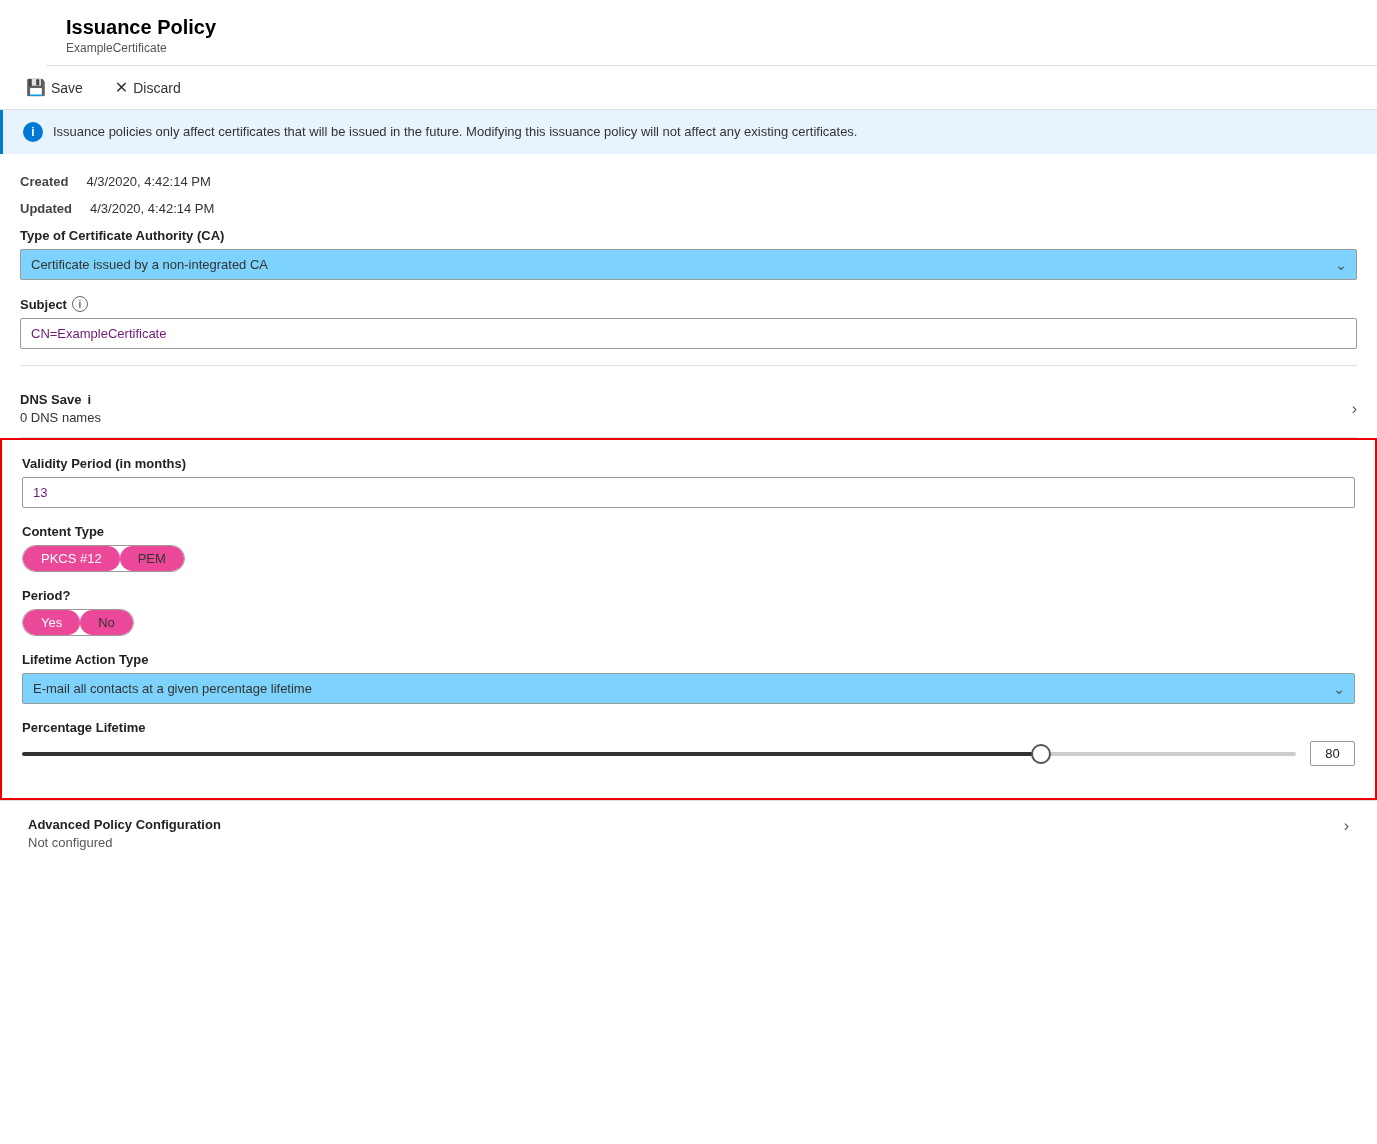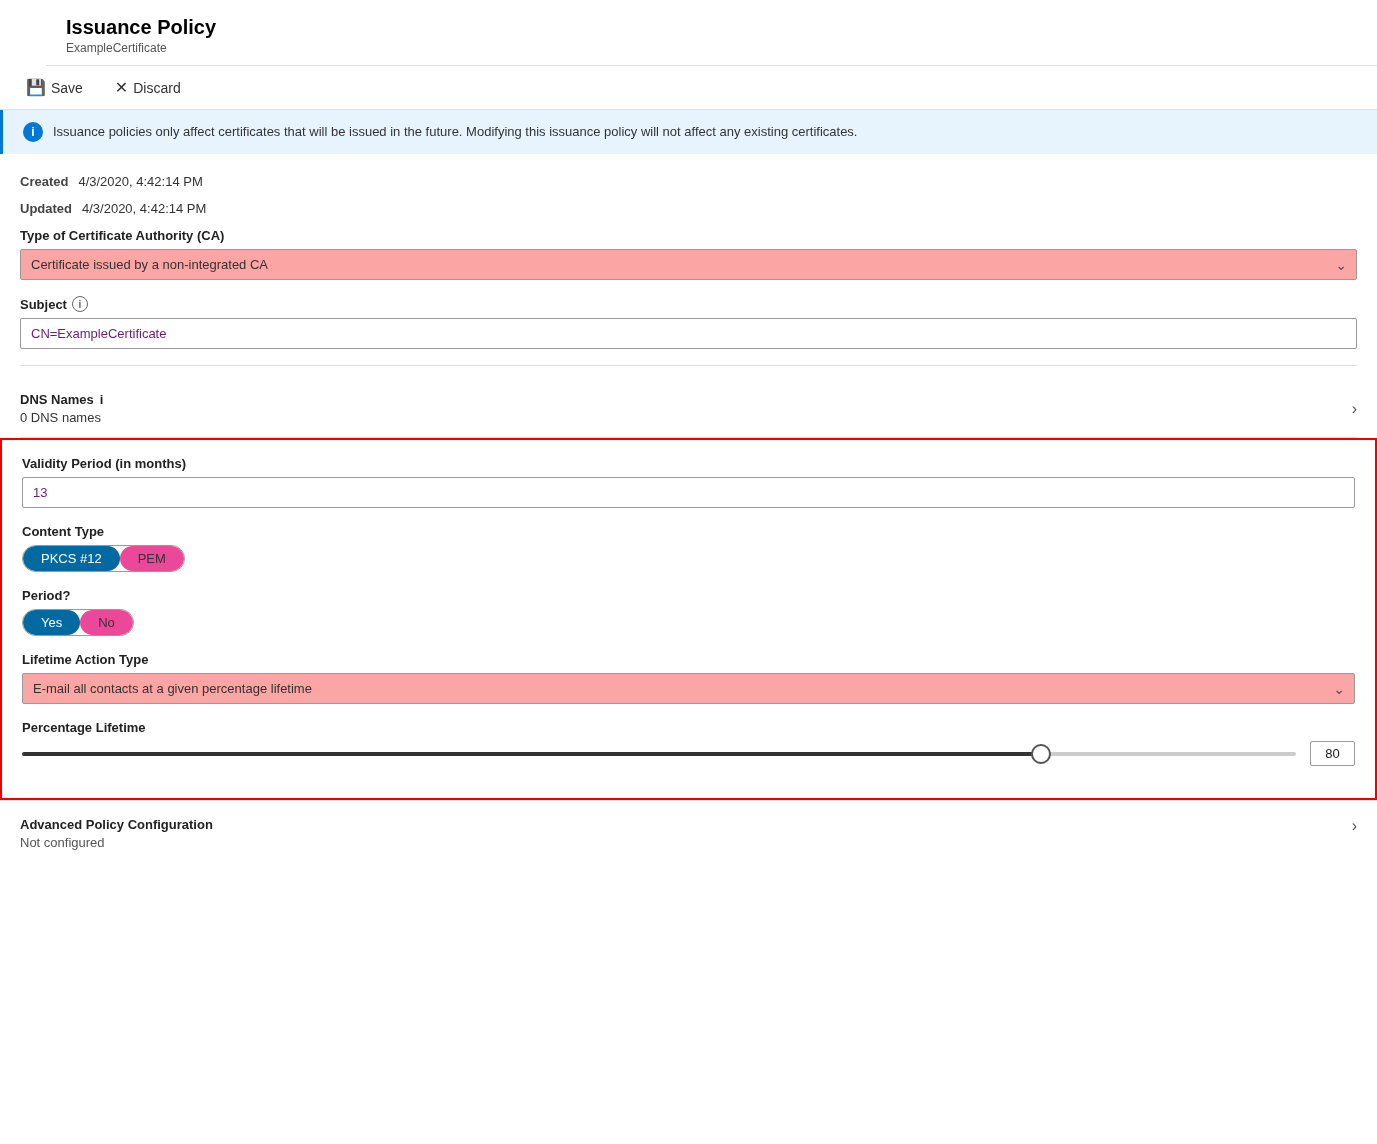--- a/index.html
+++ b/index.html
@@ -74,21 +74,21 @@
       font-size: 13px;
       color: #333;
       line-height: 1.5;
     }
     .form-body {
       padding: 20px 20px 0 20px;
     }
     .meta-row {
       display: flex;
       align-items: center;
-      gap: 10px;
+      gap: 18px;
       margin-bottom: 12px;
     }
     .meta-label {
       font-weight: 600;
       font-size: 13px;
       color: #444;
     }
     .meta-value {
       font-size: 13px;
       color: #333;
@@ -130,21 +130,21 @@
       position: relative;
     }
     .dropdown-select {
       width: 100%;
       border: 1px solid #999;
       padding: 7px 32px 7px 10px;
       font-size: 13px;
       color: #333;
       outline: none;
       border-radius: 2px;
-      background: #fca5a5;
+      background: #7dd3fc;
       appearance: none;
       cursor: pointer;
     }
     .dropdown-chevron {
       position: absolute;
       right: 10px;
       top: 50%;
       transform: translateY(-50%);
       pointer-events: none;
       font-size: 14px;
@@ -195,21 +195,21 @@
       padding: 5px 18px;
       cursor: pointer;
       font-size: 13px;
       border: none;
       background: #ec4899;
       color: #333;
       border-radius: 20px;
       transition: background 0.15s;
     }
     .toggle-option.active {
-      background: #0369a1;
+      background: #ec4899;
       color: #fff;
     }
     
     .slider-container {
       display: flex;
       align-items: center;
       gap: 14px;
     }
     .slider-track {
       flex: 1;
@@ -237,21 +237,21 @@
       font-size: 13px;
       min-width: 45px;
       text-align: center;
       border-radius: 2px;
     }
     
     .advanced-row {
       display: flex;
       align-items: flex-start;
       justify-content: space-between;
-      padding: 16px 20px;
+      padding: 16px 28px;
       border-top: 1px solid #e0e0e0;
       cursor: pointer;
     }
     .advanced-left .adv-title {
       font-size: 13px;
       font-weight: 600;
       color: #222;
       margin-bottom: 3px;
     }
     .advanced-left .adv-value {
@@ -317,21 +317,21 @@
       <span class="info-circle">i</span>
     </div>
     <input class="field-input" type="text" value="CN=ExampleCertificate" style="">
   </div>
 
   <hr class="divider">
 
   <div class="dns-row">
     <div class="dns-left">
       <div class="dns-label-row">
-        <span>DNS Names</span>
+        <span>DNS Save</span>
         <span class="info-circle">i</span>
       </div>
       <div class="dns-count">0 DNS names</div>
     </div>
     <span class="chevron-right">›</span>
   </div>
 
 </div>
 
 <div class="highlight-section">

